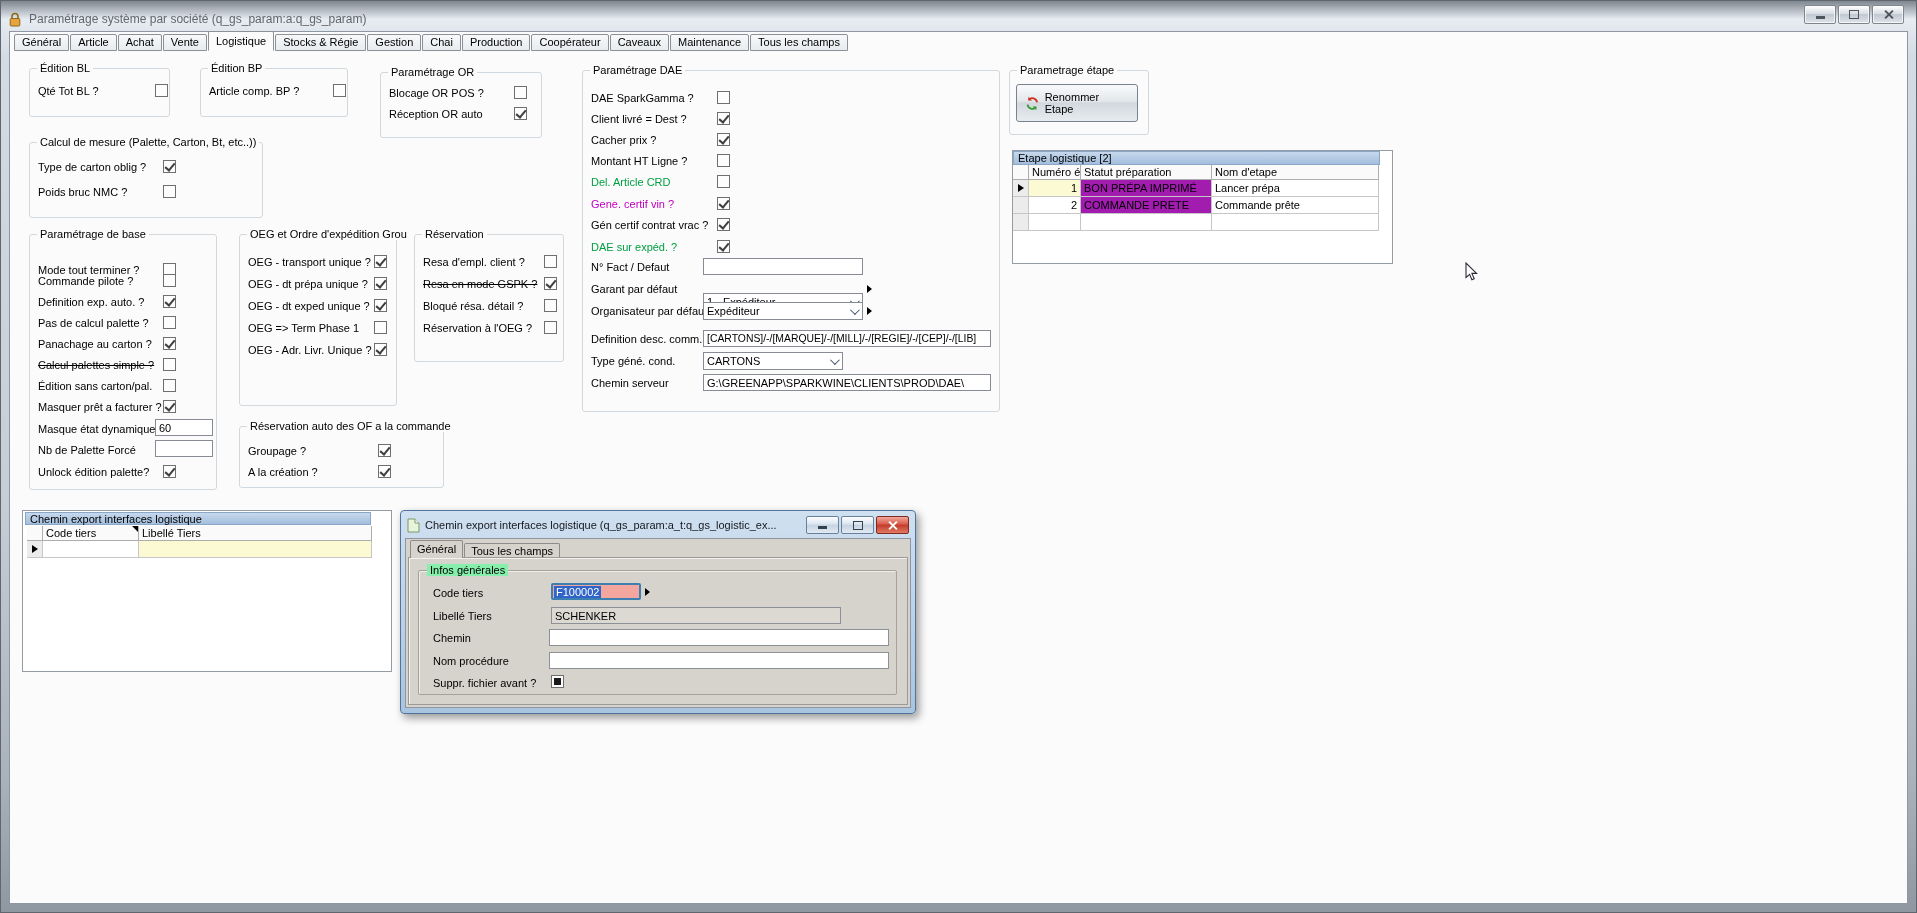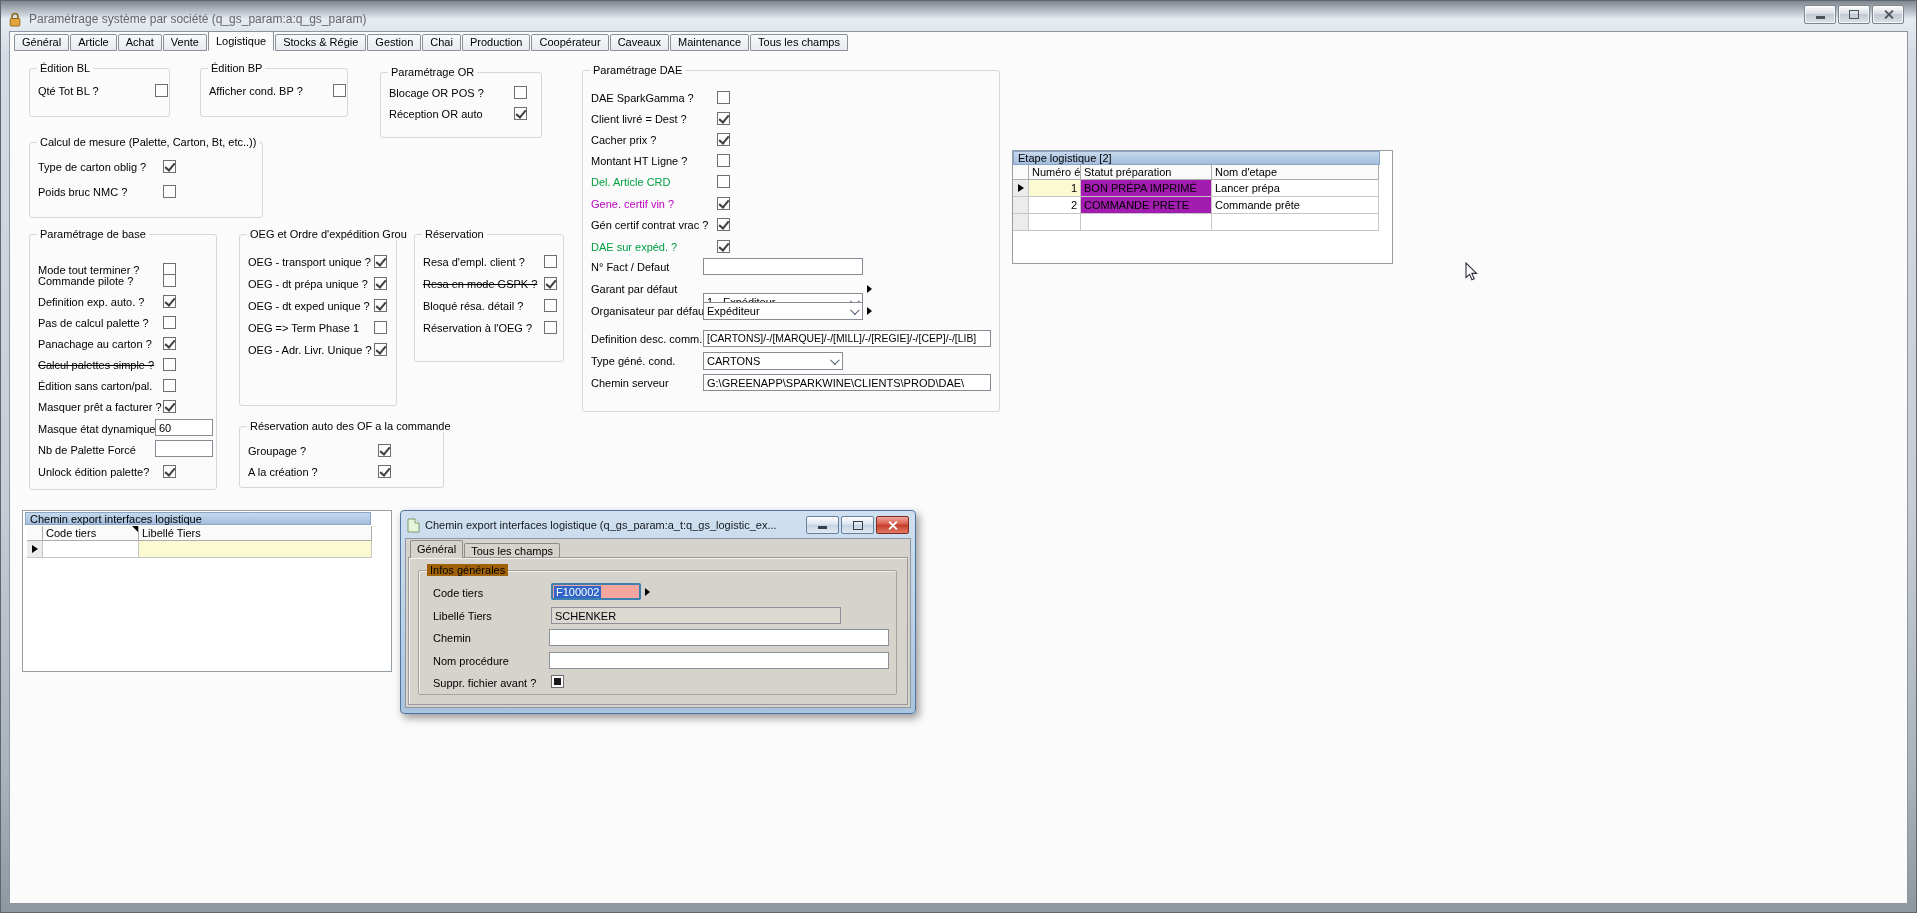--- a/index.html
+++ b/index.html
@@ -60,21 +60,21 @@
   .dbtn{width:31px;height:16px;border:1px solid #67809c;border-radius:2px;background:linear-gradient(#fcfdfe,#dbe5ef 45%,#c4d2e1 50%,#e2eaf2);display:flex;align-items:center;justify-content:center;}
   .dbtn.red{background:linear-gradient(#f0a89c,#d95b4a 45%,#c23b2a 50%,#e07a64);border-color:#7e2c22;}
   .dbtn.red .g-x::before,.dbtn.red .g-x::after{background:#fff;}
   .dbtn .g-min{background:#33414f;} .dbtn .g-restore{border-color:#33414f;}
   .dclient{position:absolute;left:4px;right:4px;top:27px;bottom:5px;background:#d6d3cc;border:1px solid #8f96a0;box-sizing:border-box;}
   .dtabs{position:absolute;left:4px;top:2px;display:flex;align-items:flex-end;height:17px;}
   .dtab{height:14px;line-height:14px;padding:0 6px;border:1px solid #8c8c8c;border-bottom:none;background:#d6d3cc;border-radius:2px 2px 0 0;margin-right:1px;white-space:nowrap;}
   .dtab.sel{height:17px;line-height:17px;position:relative;z-index:2;}
   .dpage{position:absolute;left:2px;right:2px;top:18px;bottom:2px;border:1px solid #9a9a9a;box-shadow:inset 1px 1px 0 #f2f1ee;}
   .dgrp{position:absolute;left:9px;right:10px;top:12px;bottom:9px;border:1px solid #a6a29a;border-radius:2px;box-shadow:inset 1px 1px 0 #efeee9;}
-  .dgrp>.lg{position:absolute;top:-7px;left:8px;background:#a16207;padding:0 3px;white-space:nowrap;}
+  .dgrp>.lg{position:absolute;top:-7px;left:8px;background:#86efac;padding:0 3px;white-space:nowrap;}
   .dfield{position:absolute;height:17px;border:1px solid #8c9097;background:#fff;box-sizing:border-box;display:flex;align-items:center;padding:0 3px;white-space:nowrap;overflow:hidden;}
   .dfield.gray{background:#dcd9d3;}
   .dfield.salmon{background:#f2a69e;border:2px solid #3c7fb1;border-radius:2px;padding:0 1px;}
   .selblue{background:#3164c8;color:#fff;padding:0 2px;}
   
   .cursor{position:absolute;z-index:99;}
 </style>
 </head>
 <body>
 
@@ -121,21 +121,21 @@
         <span class="lg">Édition BL</span>
         <div class="crow" style="top:15px">
           <span class="clabel">Qté Tot BL ?</span>
           <span class="cb"></span>
         </div>
       </div>
 
       <div class="grp" style="left:190px;top:36px;width:148px;height:49px;--cbx:124px">
         <span class="lg">Édition BP</span>
         <div class="crow" style="top:15px">
-          <span class="clabel">Afficher cond. BP ?</span>
+          <span class="clabel">Article comp. BP ?</span>
           <span class="cb"></span>
         </div>
       </div>
 
       <div class="grp" style="left:370px;top:40px;width:162px;height:66px;--cbx:125px">
         <span class="lg">Paramétrage OR</span>
         <div class="crow" style="top:13px">
           <span class="clabel">Blocage OR POS ?</span>
           <span class="cb"></span>
         </div>
@@ -315,20 +315,32 @@
         <div class="crow" style="top:17px">
             <span class="clabel">Groupage ?</span>
             <span class="cb checked"></span>
           </div>
         <div class="crow" style="top:38px">
             <span class="clabel">A la création ?</span>
             <span class="cb checked"></span>
           </div>
       </div>
 
+      <div class="grp" style="left:999px;top:38px;width:140px;height:65px">
+        <span class="lg">Parametrage étape</span>
+        <div class="pbtn" style="left:6px;top:13px;width:122px;height:38px">
+          <svg width="15" height="15" viewBox="0 0 14 14">
+            <path d="M11.5 6A4.6 4.6 0 0 0 3.4 3.6" fill="none" stroke="#cc3322" stroke-width="1.7"></path>
+            <path d="M3.2 0.6v3.6h3.6z" fill="#cc3322"></path>
+            <path d="M2.5 8a4.6 4.6 0 0 0 8.1 2.4" fill="none" stroke="#339933" stroke-width="1.7"></path>
+            <path d="M10.8 13.4V9.8H7.2z" fill="#339933"></path>
+          </svg>
+          <span>Renommer Etape</span>
+        </div>
+      </div>
 
       <div class="panel" style="left:1002px;top:118px;width:381px;height:114px">
         <div class="caption" style="left:0;top:0;width:367px;height:14px">Etape logistique [2]</div>
         <div style="position:absolute;left:0;top:14px;width:367px">
           <div class="trow thead">
             <div class="tcell gut" style="height:15px"></div>
             <div class="tcell" style="width:52px;height:15px">Numéro ét</div>
             <div class="tcell" style="width:131px;height:15px">Statut préparation</div>
             <div class="tcell" style="width:167px;height:15px">Nom d'etape</div>
           </div>

